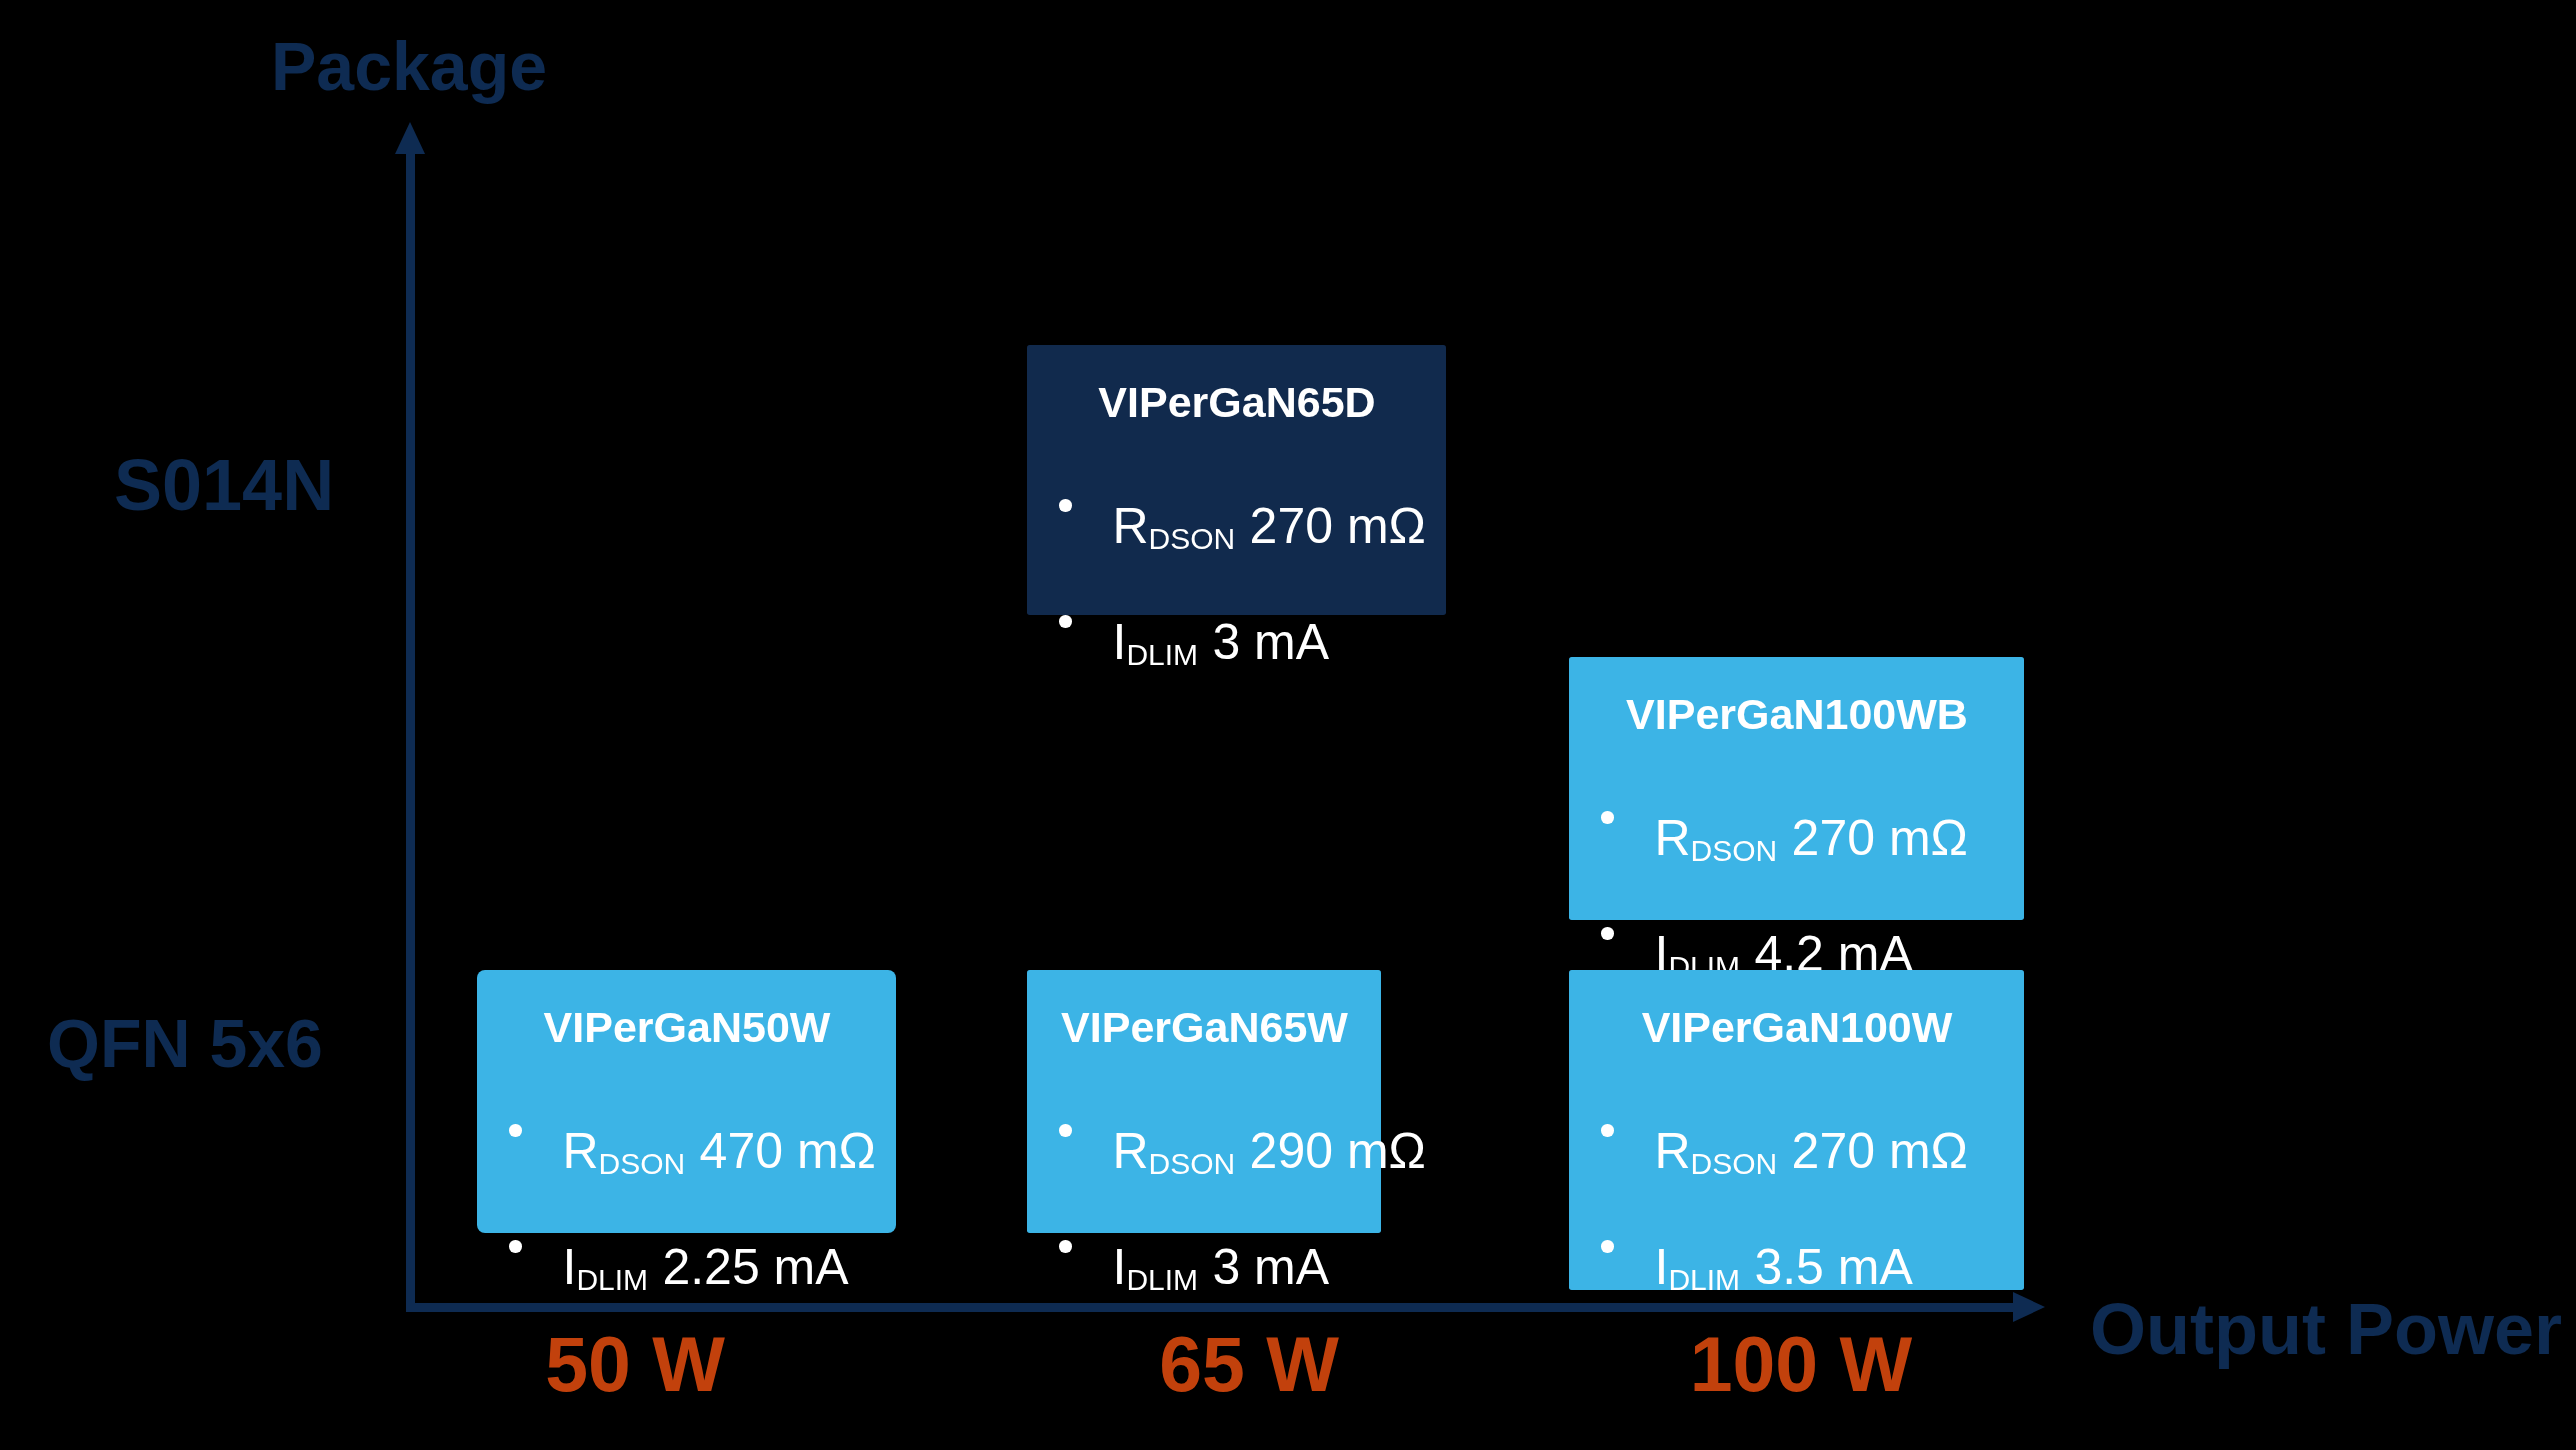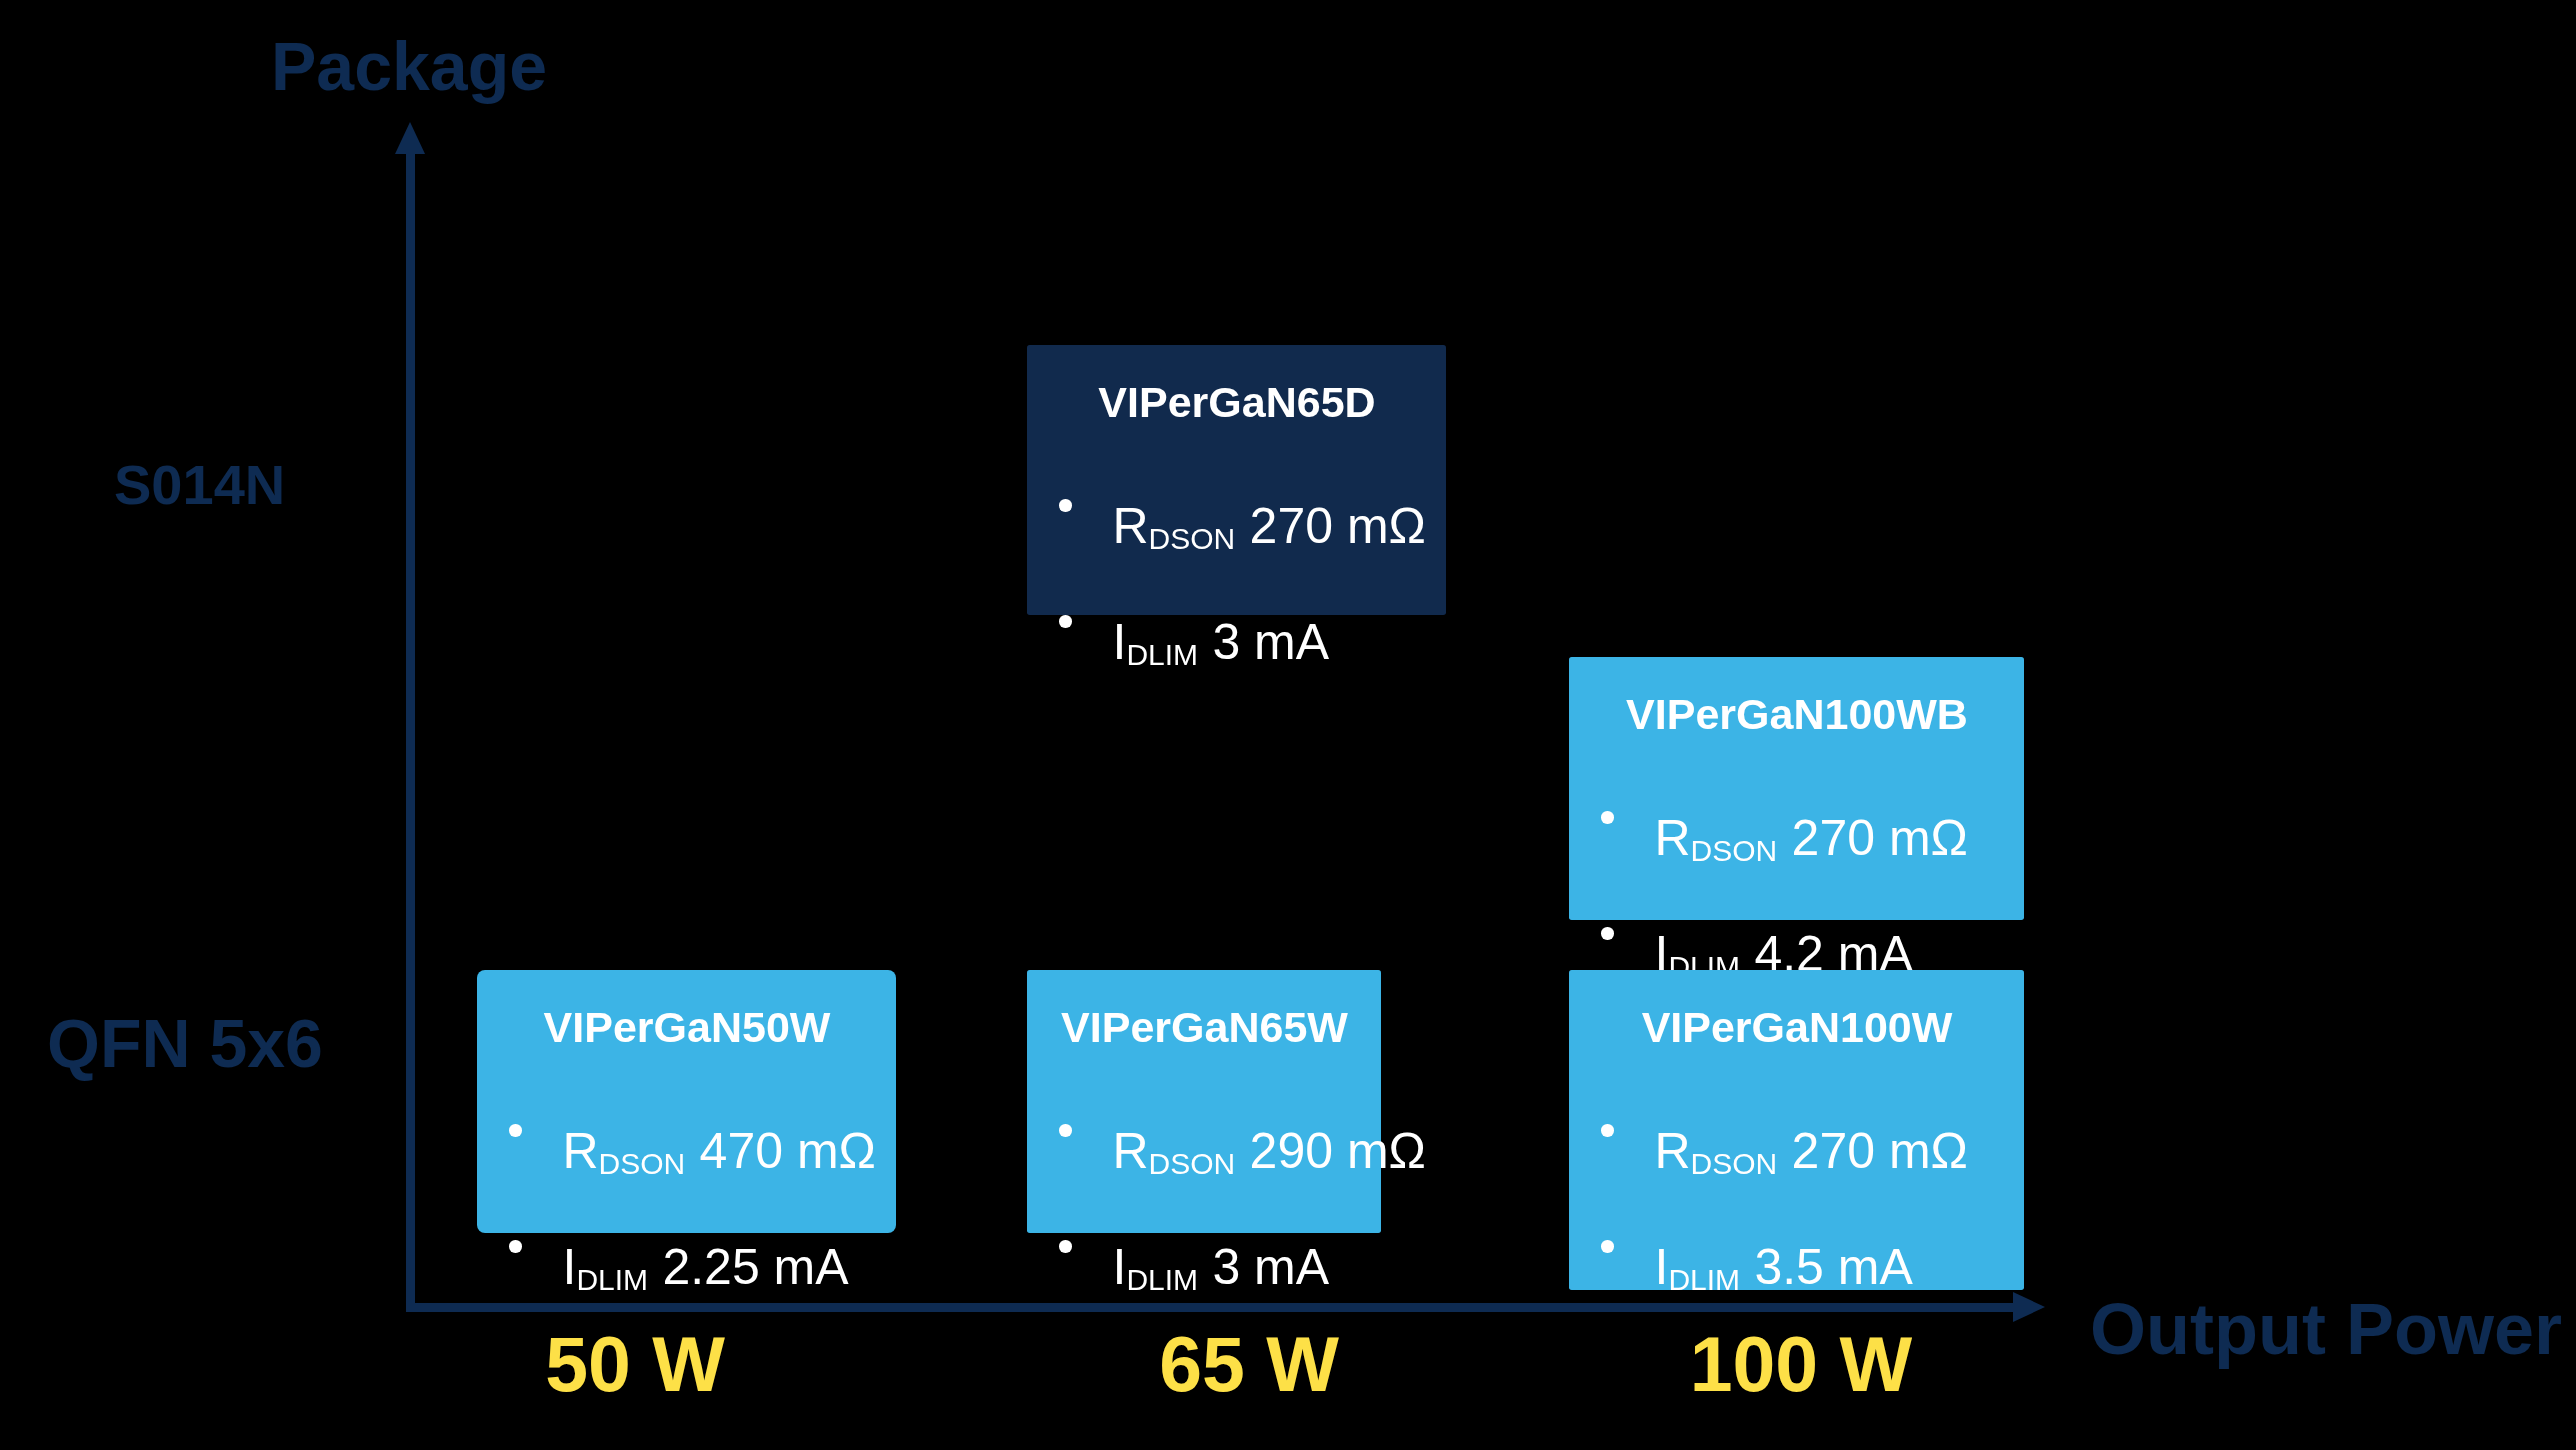--- a/index.html
+++ b/index.html
@@ -47,27 +47,27 @@
 
   
   .navy-label {
     position: absolute;
     color: #0E2B52;
     font-weight: bold;
     white-space: nowrap;
   }
   .y-axis-title   { left: 271px;  top: 30px;   font-size: 68px; line-height: 72px; }
   .x-axis-title   { left: 2090px; top: 1293px; font-size: 72px; line-height: 72px; }
-  .row-label-top  { left: 114px;  top: 449px;  font-size: 56px; line-height: 72px; }
+  .row-label-top  { left: 114px;  top: 449px;  font-size: 72px; line-height: 72px; }
   .row-label-bot  { left: 47px;   top: 1007px; font-size: 68px; line-height: 72px; }
   .x-tick {
     position: absolute;
     top: 1325px;
     transform: translateX(-50%);
-    color: #fde047;
+    color: #c2410c;
     font-weight: bold;
     font-size: 77px;
     line-height: 79px;
     white-space: nowrap;
   }
   .tick-50  { left: 635px; }
   .tick-65  { left: 1249px; text-align: center; }
   .tick-100 { left: 1801px; }
 
   

